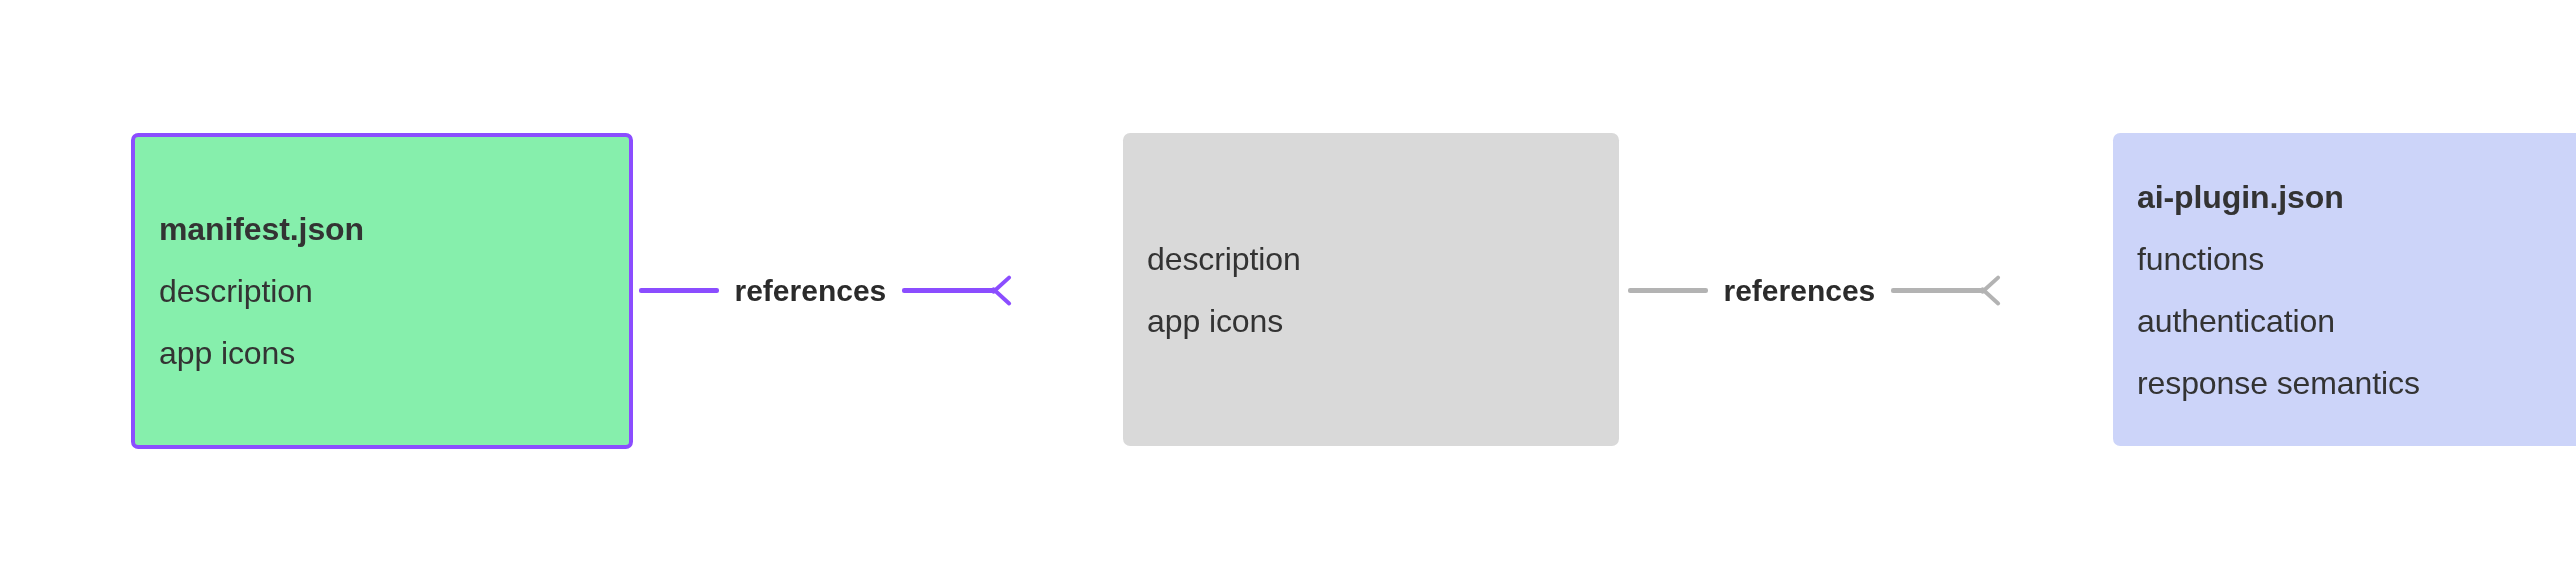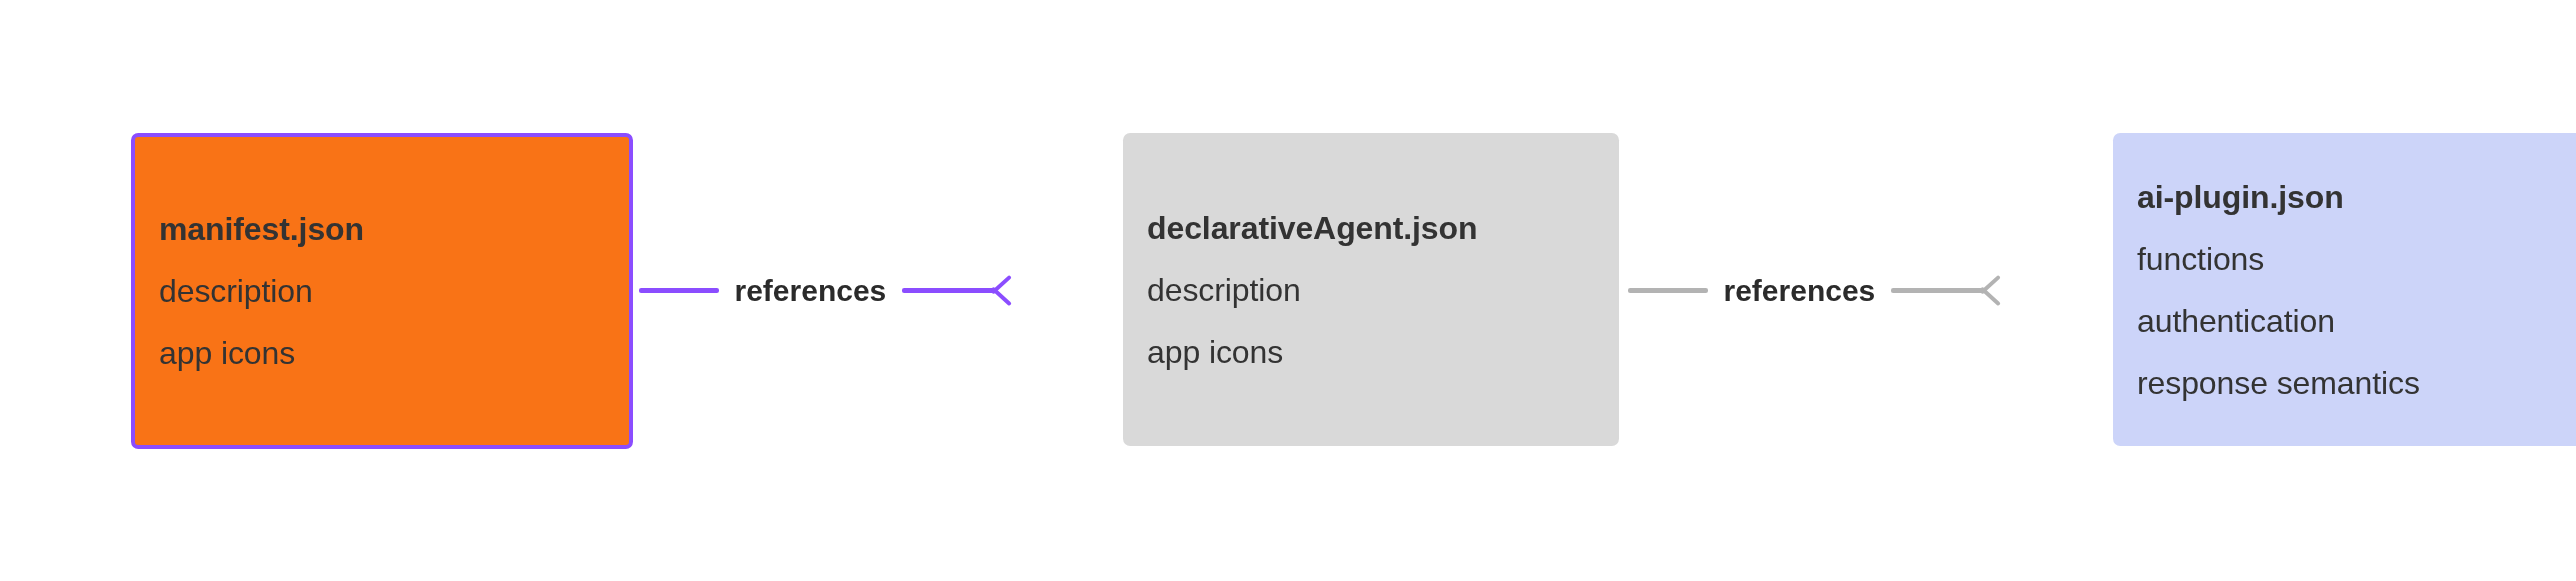--- a/index.html
+++ b/index.html
@@ -41,21 +41,21 @@
   .node-line.title {
     font-weight: bold;
   }
 
   
   #node-manifest {
     left: 131px;
     top: 133px;
     width: 502px;
     height: 316px;
-    background: #f97316;
+    background: #86efac;
     border: 4.1px solid #8b4dff;
   }
 
   
   #node-declarative-agent {
     left: 1123px;
     top: 133px;
     width: 496px;
     height: 313px;
     background: #d9d9d9;
@@ -130,21 +130,20 @@
     <div class="edge-stub left"></div>
     <div class="edge-label">references</div>
     <div class="edge-stub right"></div>
     <div class="edge-head">
       <span class="up"></span>
         <span class="down"></span>
     </div>
   </div>
 
   <div class="node" id="node-declarative-agent">
-    <div class="node-line title">declarativeAgent.json</div>
     <div class="node-line">description</div>
     <div class="node-line">app icons</div>
   </div>
 
   <div class="edge" id="edge-2">
     <div class="edge-stub left"></div>
     <div class="edge-label">references</div>
     <div class="edge-stub right"></div>
     <div class="edge-head">
       <span class="up"></span>

